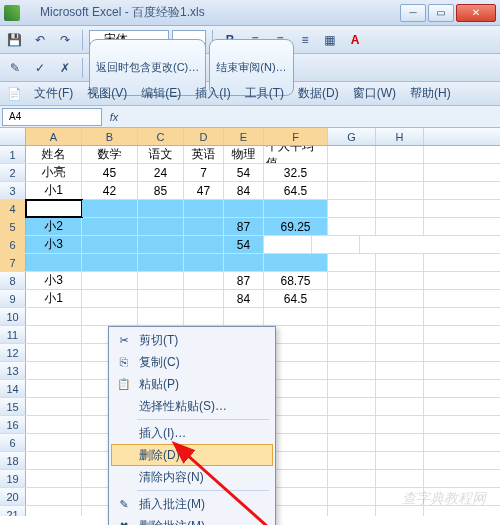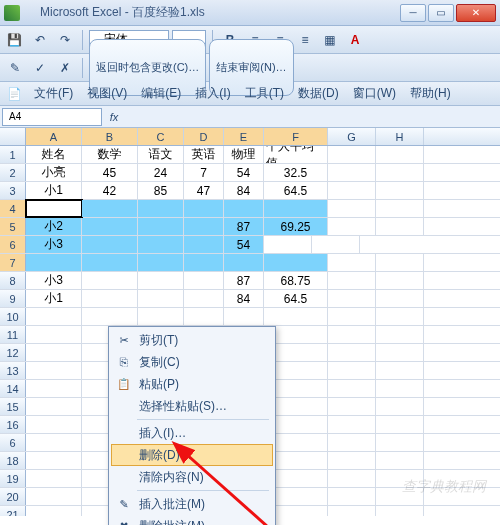--- a/index.html
+++ b/index.html
@@ -41,21 +41,21 @@
 .cell.active { background: #fff; outline: 2px solid #000; outline-offset: -1px; }
 
 .ctxmenu { position: absolute; left: 108px; top: 198px; width: 168px; background: #f1f5fb; border: 1px solid #7a94b8; box-shadow: 2px 2px 6px rgba(0,0,0,.25); padding: 2px; }
 .ctxitem { display: flex; align-items: center; height: 22px; padding: 0 6px 0 28px; font-size: 12px; color: #2b4b73; position: relative; }
 .ctxitem.highlight { background: #fde3a7; border: 1px solid #e0a63b; padding-left: 27px; }
 .ctxicon { position: absolute; left: 6px; width: 14px; height: 14px; display: flex; align-items: center; justify-content: center; font-size: 11px; }
 .ctxsep { height: 1px; background: #c5d4e6; margin: 2px 4px 2px 26px; }
 
 .arrow { position: absolute; pointer-events: none; }
 
-.watermark { position: absolute; right: 14px; bottom: 40px; color: rgba(0,0,0,.15); font-size: 14px; font-style: italic; pointer-events: none; }
+.watermark { position: absolute; right: 14px; bottom: 28px; color: rgba(0,0,0,.15); font-size: 14px; font-style: italic; pointer-events: none; }
 </style>
 </head>
 <body>
 
 <div class="titlebar">
   <div class="appicon"></div>
   <div class="title">Microsoft Excel - 百度经验1.xls</div>
   <div class="winbtns">
     <div class="winbtn">─</div>
     <div class="winbtn">▭</div>

